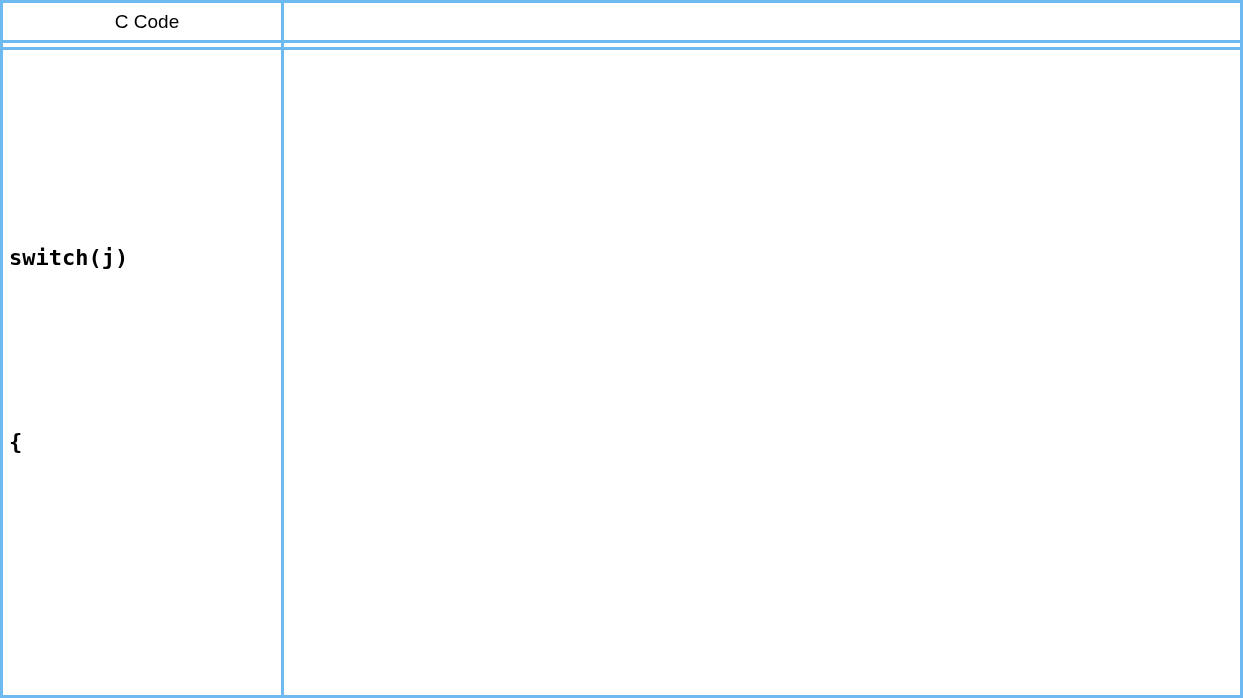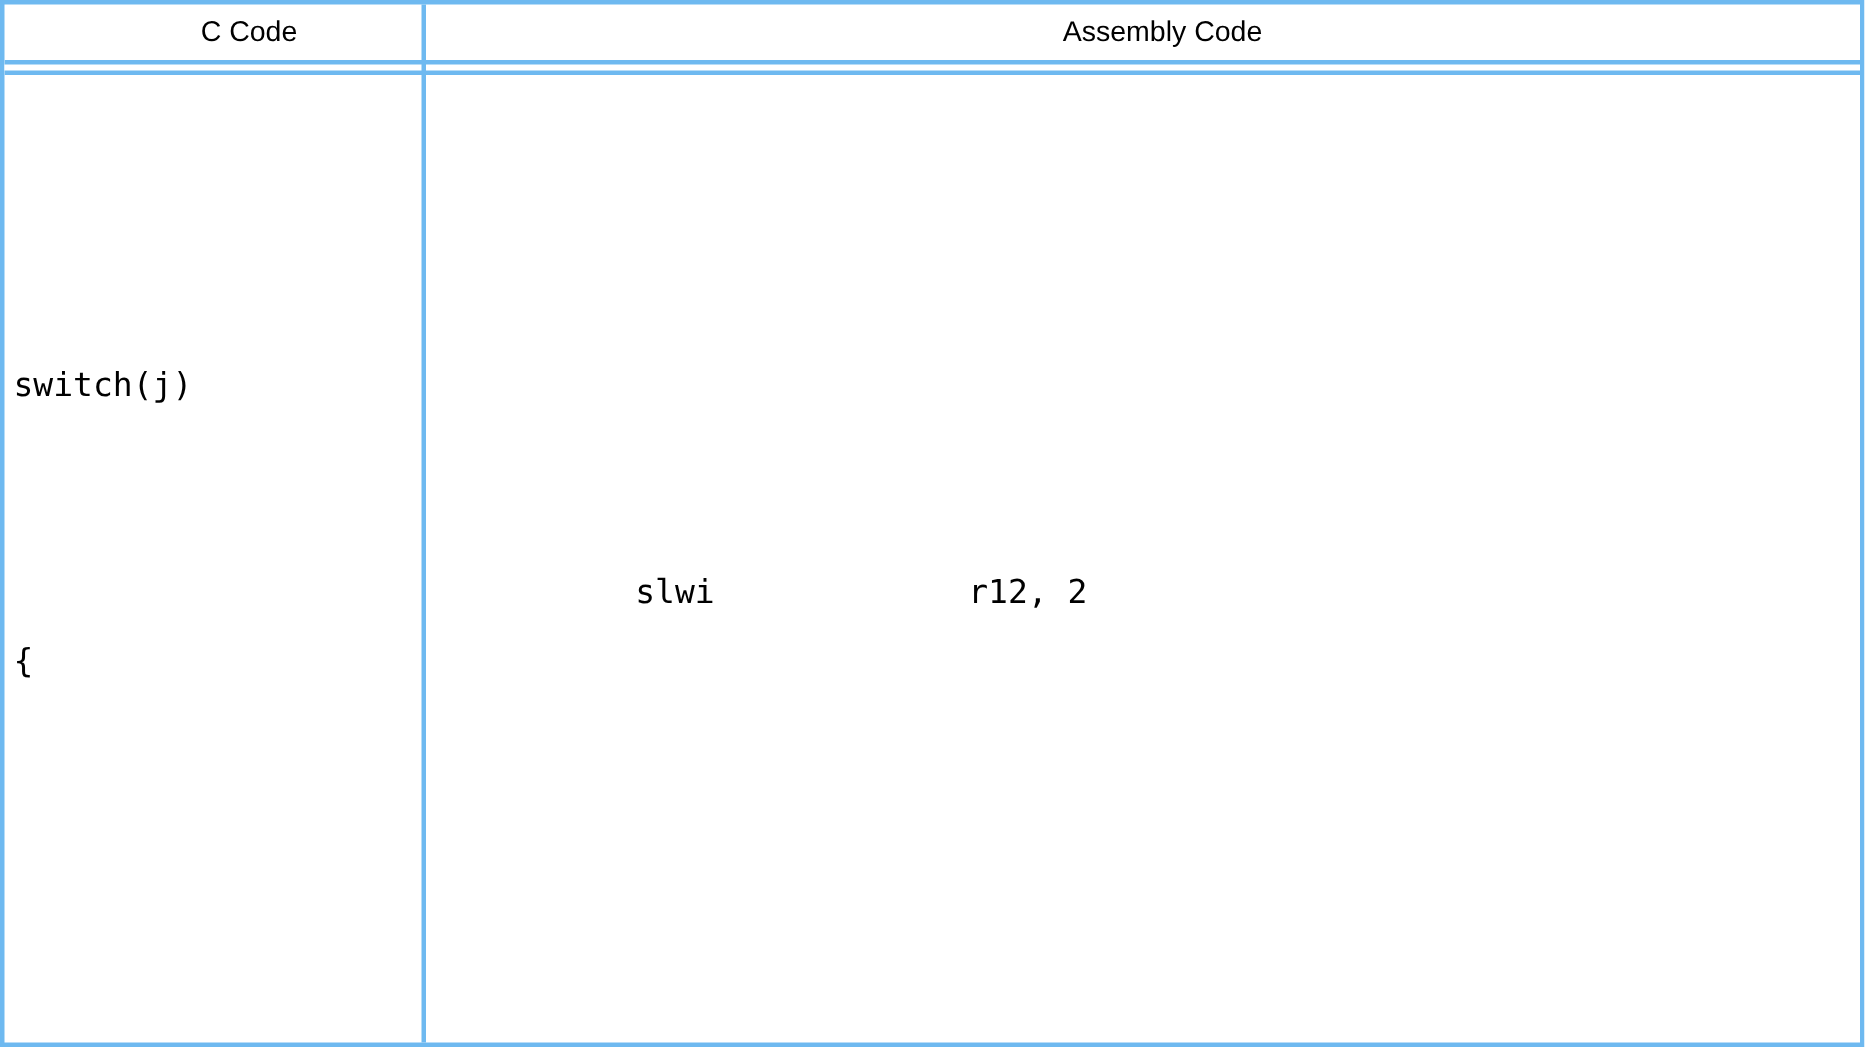--- a/index.html
+++ b/index.html
@@ -35,40 +35,41 @@
     align-items: center;
   }
   .header-cell {
     font-family: "Liberation Sans", sans-serif;
     font-size: 19px;
     color: #000000;
     text-align: center;
     line-height: 37px;
     white-space: nowrap;
   }
-  .header-cell.left { width: 288px; padding-left: 19px; }
+  .header-cell.left { width: 288px; }
   .header-cell.right { flex: 1; }
   
   .header-separator {
     height: 10px;
     box-sizing: border-box;
     border-top: 3px solid #6EB9F0;
     border-bottom: 3px solid #6EB9F0;
     background: #ffffff;
   }
   .body-row {
     display: flex;
     height: 645px;
   }
   .col {
     box-sizing: border-box;
     padding-top: 1px;
     font-size: 22px;
     line-height: 46px;
     white-space: pre;
+    font-weight: bold;
   }
   .col.c-code {
     width: 281px;
     padding-left: 6px;
   }
   .col.assembly {
     flex: 1;
     padding-left: 7px;
   }
   .code-line { height: 46px; }
@@ -81,21 +82,20 @@
 </style>
 </head>
 <body>
 
 <div class="code-table">
 
   <div class="col-separator"></div>
 
   <div class="header-row">
     <div class="header-cell left">C Code</div>
-    <div class="header-cell right">Assembly Code</div>
   </div>
 
   <div class="header-separator"></div>
 
   <div class="body-row">
 
     <div class="col c-code">
       
     
         <div class="code-line">switch(j)</div>
@@ -118,23 +118,20 @@
         
       
         
       </div>
 
     <div class="col assembly">
       
     
       
       
-        <div class="code-line">
-          <span class="mnemonic">slwi</span><span class="operands">r12, 2</span>
-        </div>
       
         
       
         
       
         
       
         
       
         

